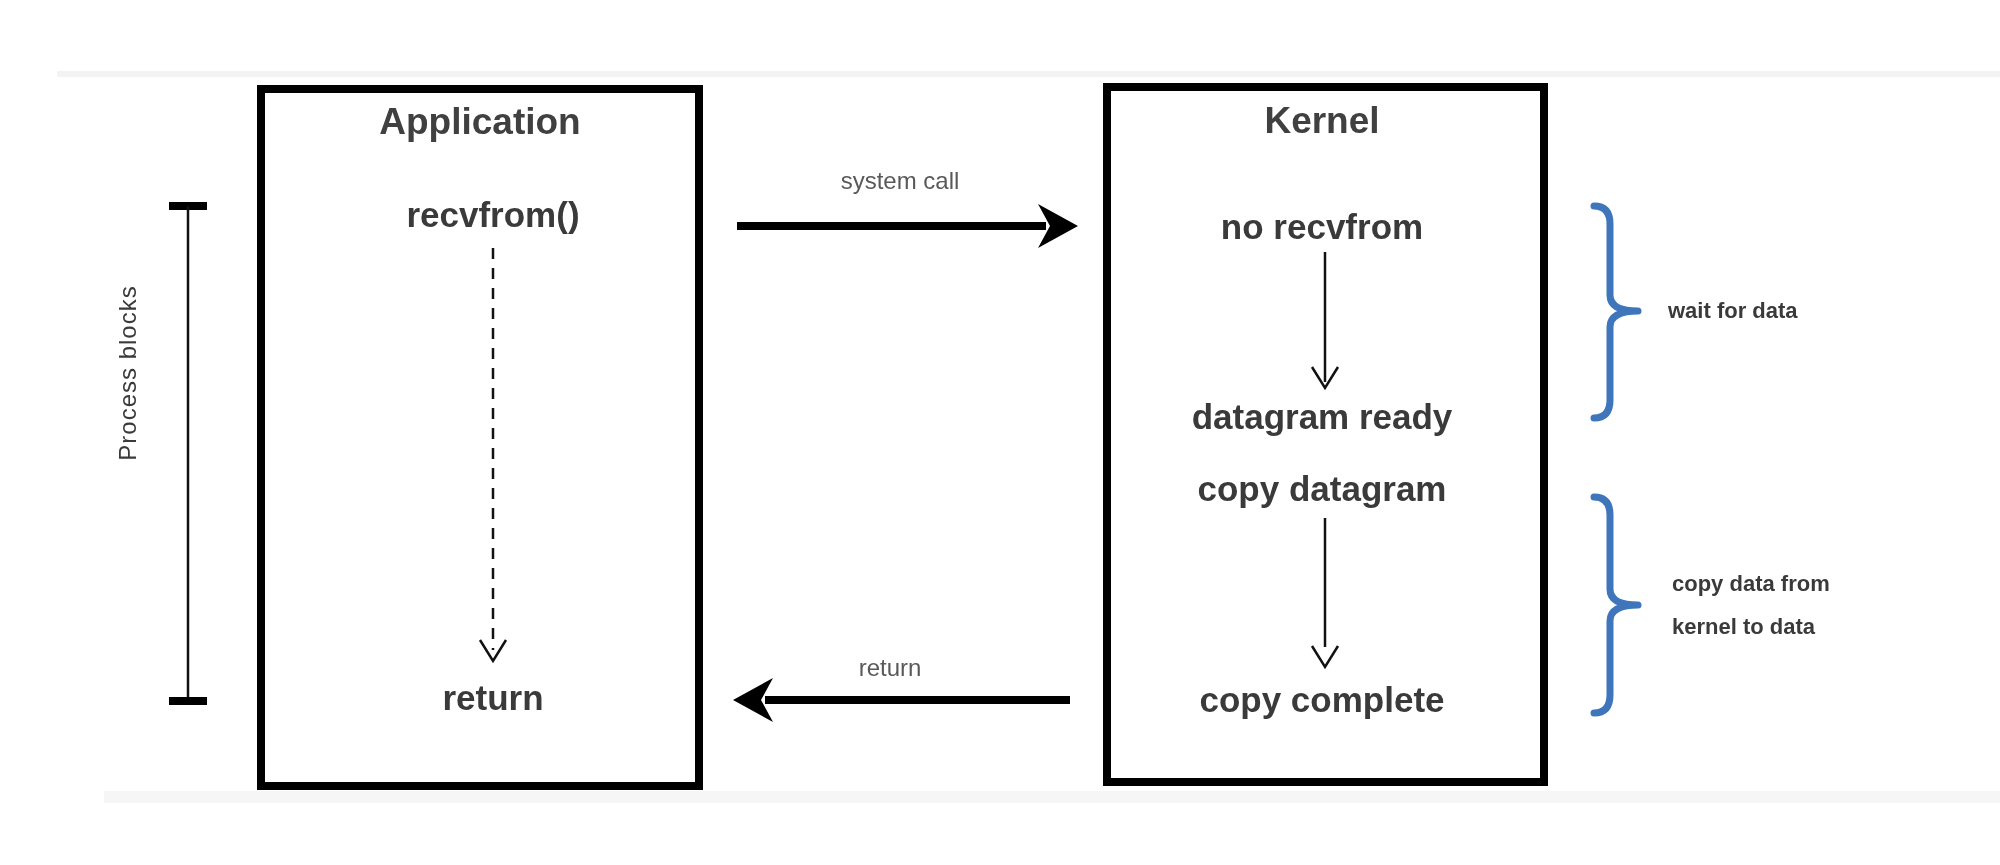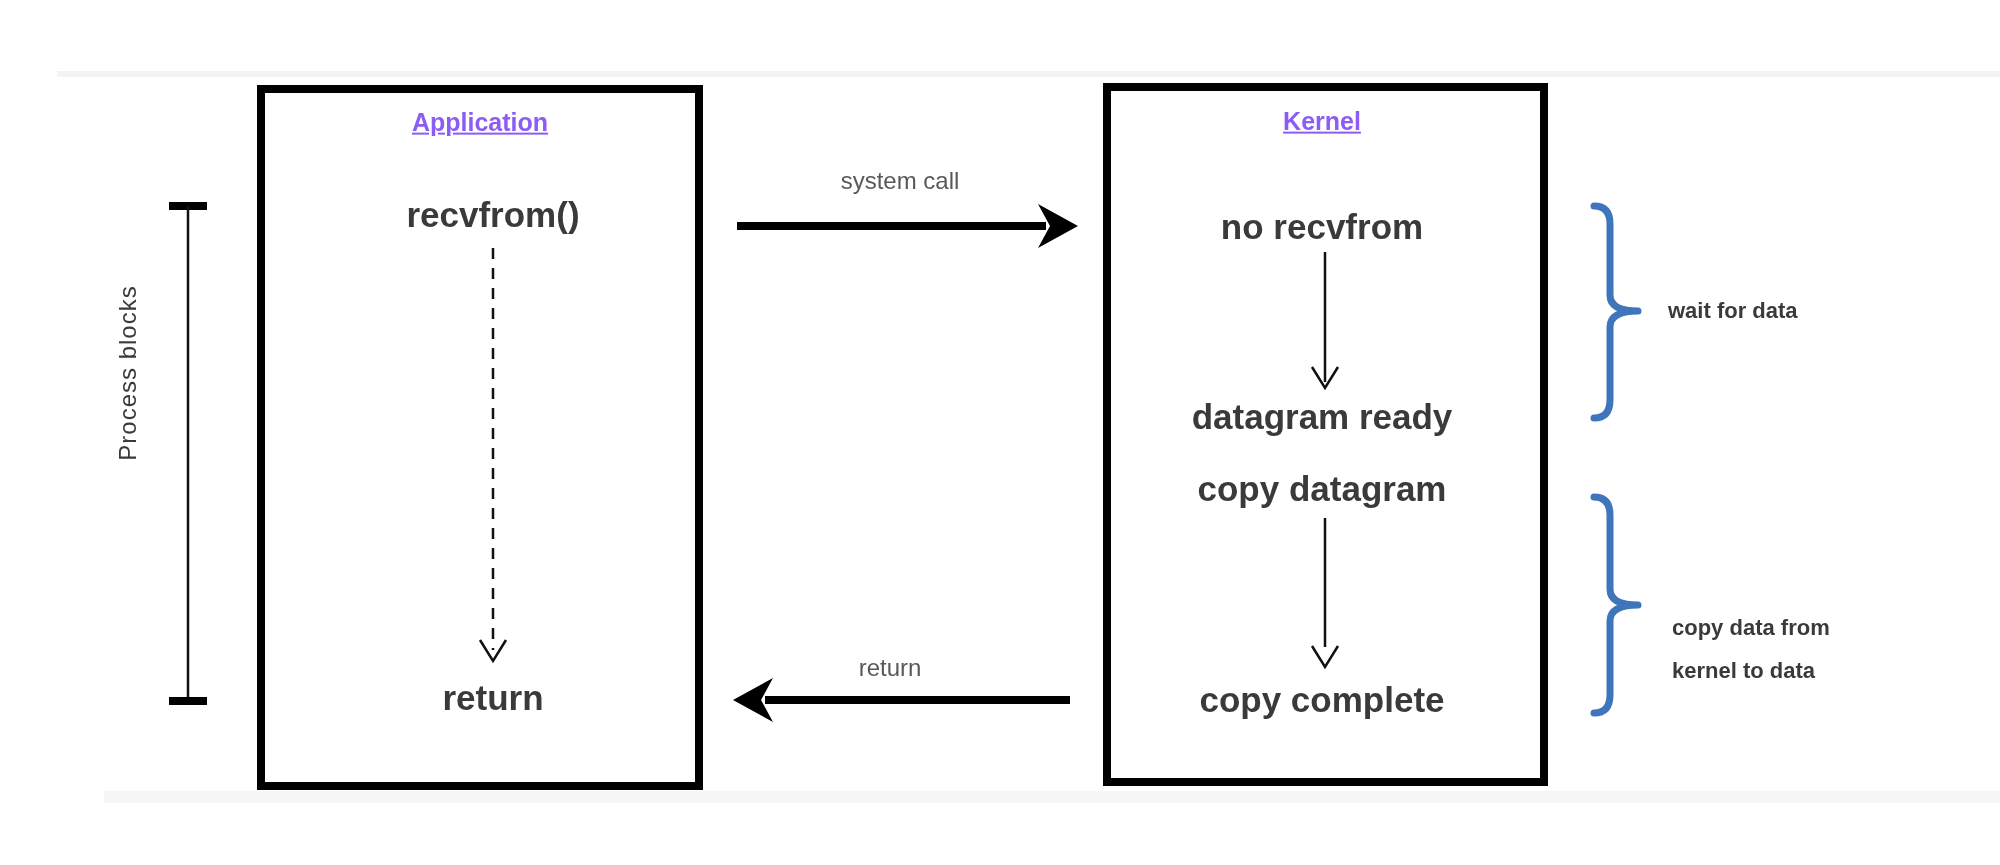--- a/index.html
+++ b/index.html
@@ -22,29 +22,28 @@
   }
   .box.application{left:257px;top:85px;width:446px;height:705px;}
   .box.kernel{left:1103px;top:83px;width:445px;height:703px;}
 
   .lbl{
     position:absolute;
     transform:translate(-50%,-50%);
     white-space:nowrap;
     line-height:1.15;
   }
-  .box-title{font-size:25px;font-weight:bold;color:#8b5cf6;text-decoration:underline;}
+  .box-title{font-size:37px;font-weight:bold;color:#404040;}
   .step{font-size:35px;font-weight:bold;color:var(--text-dark,#3a3a3a);}
   .arrow-label{font-size:24px;color:var(--text-gray,#595959);}
   .brace-label{font-size:22px;font-weight:bold;color:var(--text-dark,#3a3a3a);}
   .brace-label.multiline{
     transform:translate(0,-50%);
     text-align:left;
     line-height:43px;
-    margin-top:44px;
   }
   .brace-label.single{transform:translate(0,-50%);}
   .rotated{
     transform:translate(-50%,-50%) rotate(-90deg);
     font-size:24px;color:var(--text-dark,#3a3a3a);
     letter-spacing:1px;
   }
   svg.overlay{position:absolute;left:0;top:0;pointer-events:none;}
 </style>
 </head>

